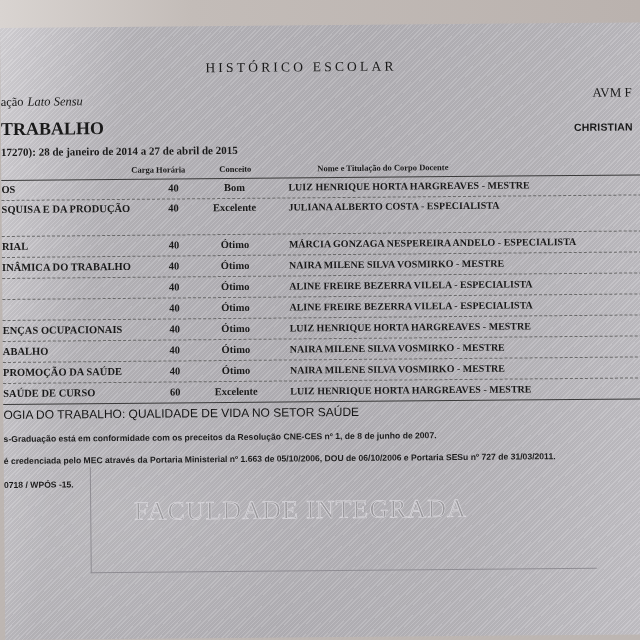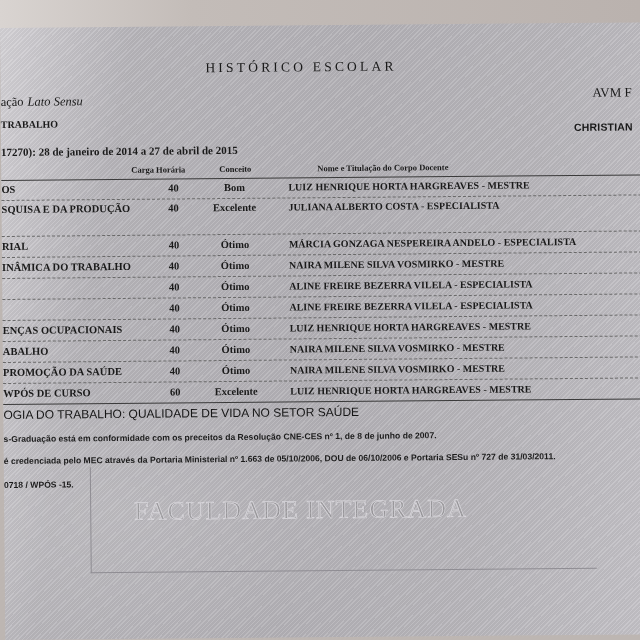--- a/index.html
+++ b/index.html
@@ -27,21 +27,21 @@
   }
   .title {
     position: absolute; left: 205px; top: 34px;
     font-size: 13.5px; letter-spacing: 3.2px; font-weight: 400;
   }
   .program {
     position: absolute; left: 0; top: 67px; font-size: 12.5px;
   }
   .program .it { font-style: italic; margin-left: 4px; }
   .course {
-    position: absolute; left: 0; top: 91px; font-size: 10px; font-weight: 700;
+    position: absolute; left: 0; top: 91px; font-size: 18px; font-weight: 700;
   }
   .period {
     position: absolute; left: 0; top: 118px; font-size: 11px; font-weight: 700;
   }
   .inst {
     position: absolute; left: 592px; top: 62px; font-size: 13px; white-space: nowrap;
   }
   .student {
     position: absolute; left: 573px; top: 98px; font-size: 10.5px; font-weight: 900;
     font-family: "Liberation Sans", sans-serif; white-space: nowrap; letter-spacing: 0.2px;
@@ -160,21 +160,21 @@
       <span class="c-conc">Ótimo</span>
       <span class="c-prof">NAIRA MILENE SILVA VOSMIRKO - MESTRE</span>
     </div>
     <div class="row" style="top:183px;">
       <span class="c-disc">PROMOÇÃO DA SAÚDE</span>
       <span class="c-ch">40</span>
       <span class="c-conc">Ótimo</span>
       <span class="c-prof">NAIRA MILENE SILVA VOSMIRKO - MESTRE</span>
     </div>
     <div class="row" style="top:204px; border-bottom:1.4px solid #3a3a3a;">
-      <span class="c-disc">WPÓS DE CURSO</span>
+      <span class="c-disc">SAÚDE DE CURSO</span>
       <span class="c-ch">60</span>
       <span class="c-conc">Excelente</span>
       <span class="c-prof">LUIZ HENRIQUE HORTA HARGREAVES - MESTRE</span>
     </div>
   </div>
 
   <div class="footer-monograph">OGIA DO TRABALHO: QUALIDADE DE VIDA NO SETOR SAÚDE</div>
   <div class="note" style="top:406px;">s-Graduação está em conformidade com os preceitos da Resolução  CNE-CES nº 1, de 8 de junho de 2007.</div>
   <div class="note" style="top:428px;">é credenciada pelo MEC através da Portaria Ministerial nº 1.663 de 05/10/2006, DOU de 06/10/2006 e Portaria SESu nº 727 de 31/03/2011.</div>
   <div class="note" style="top:452px;text-align:right;">0718 / WPÓS -15.</div>

